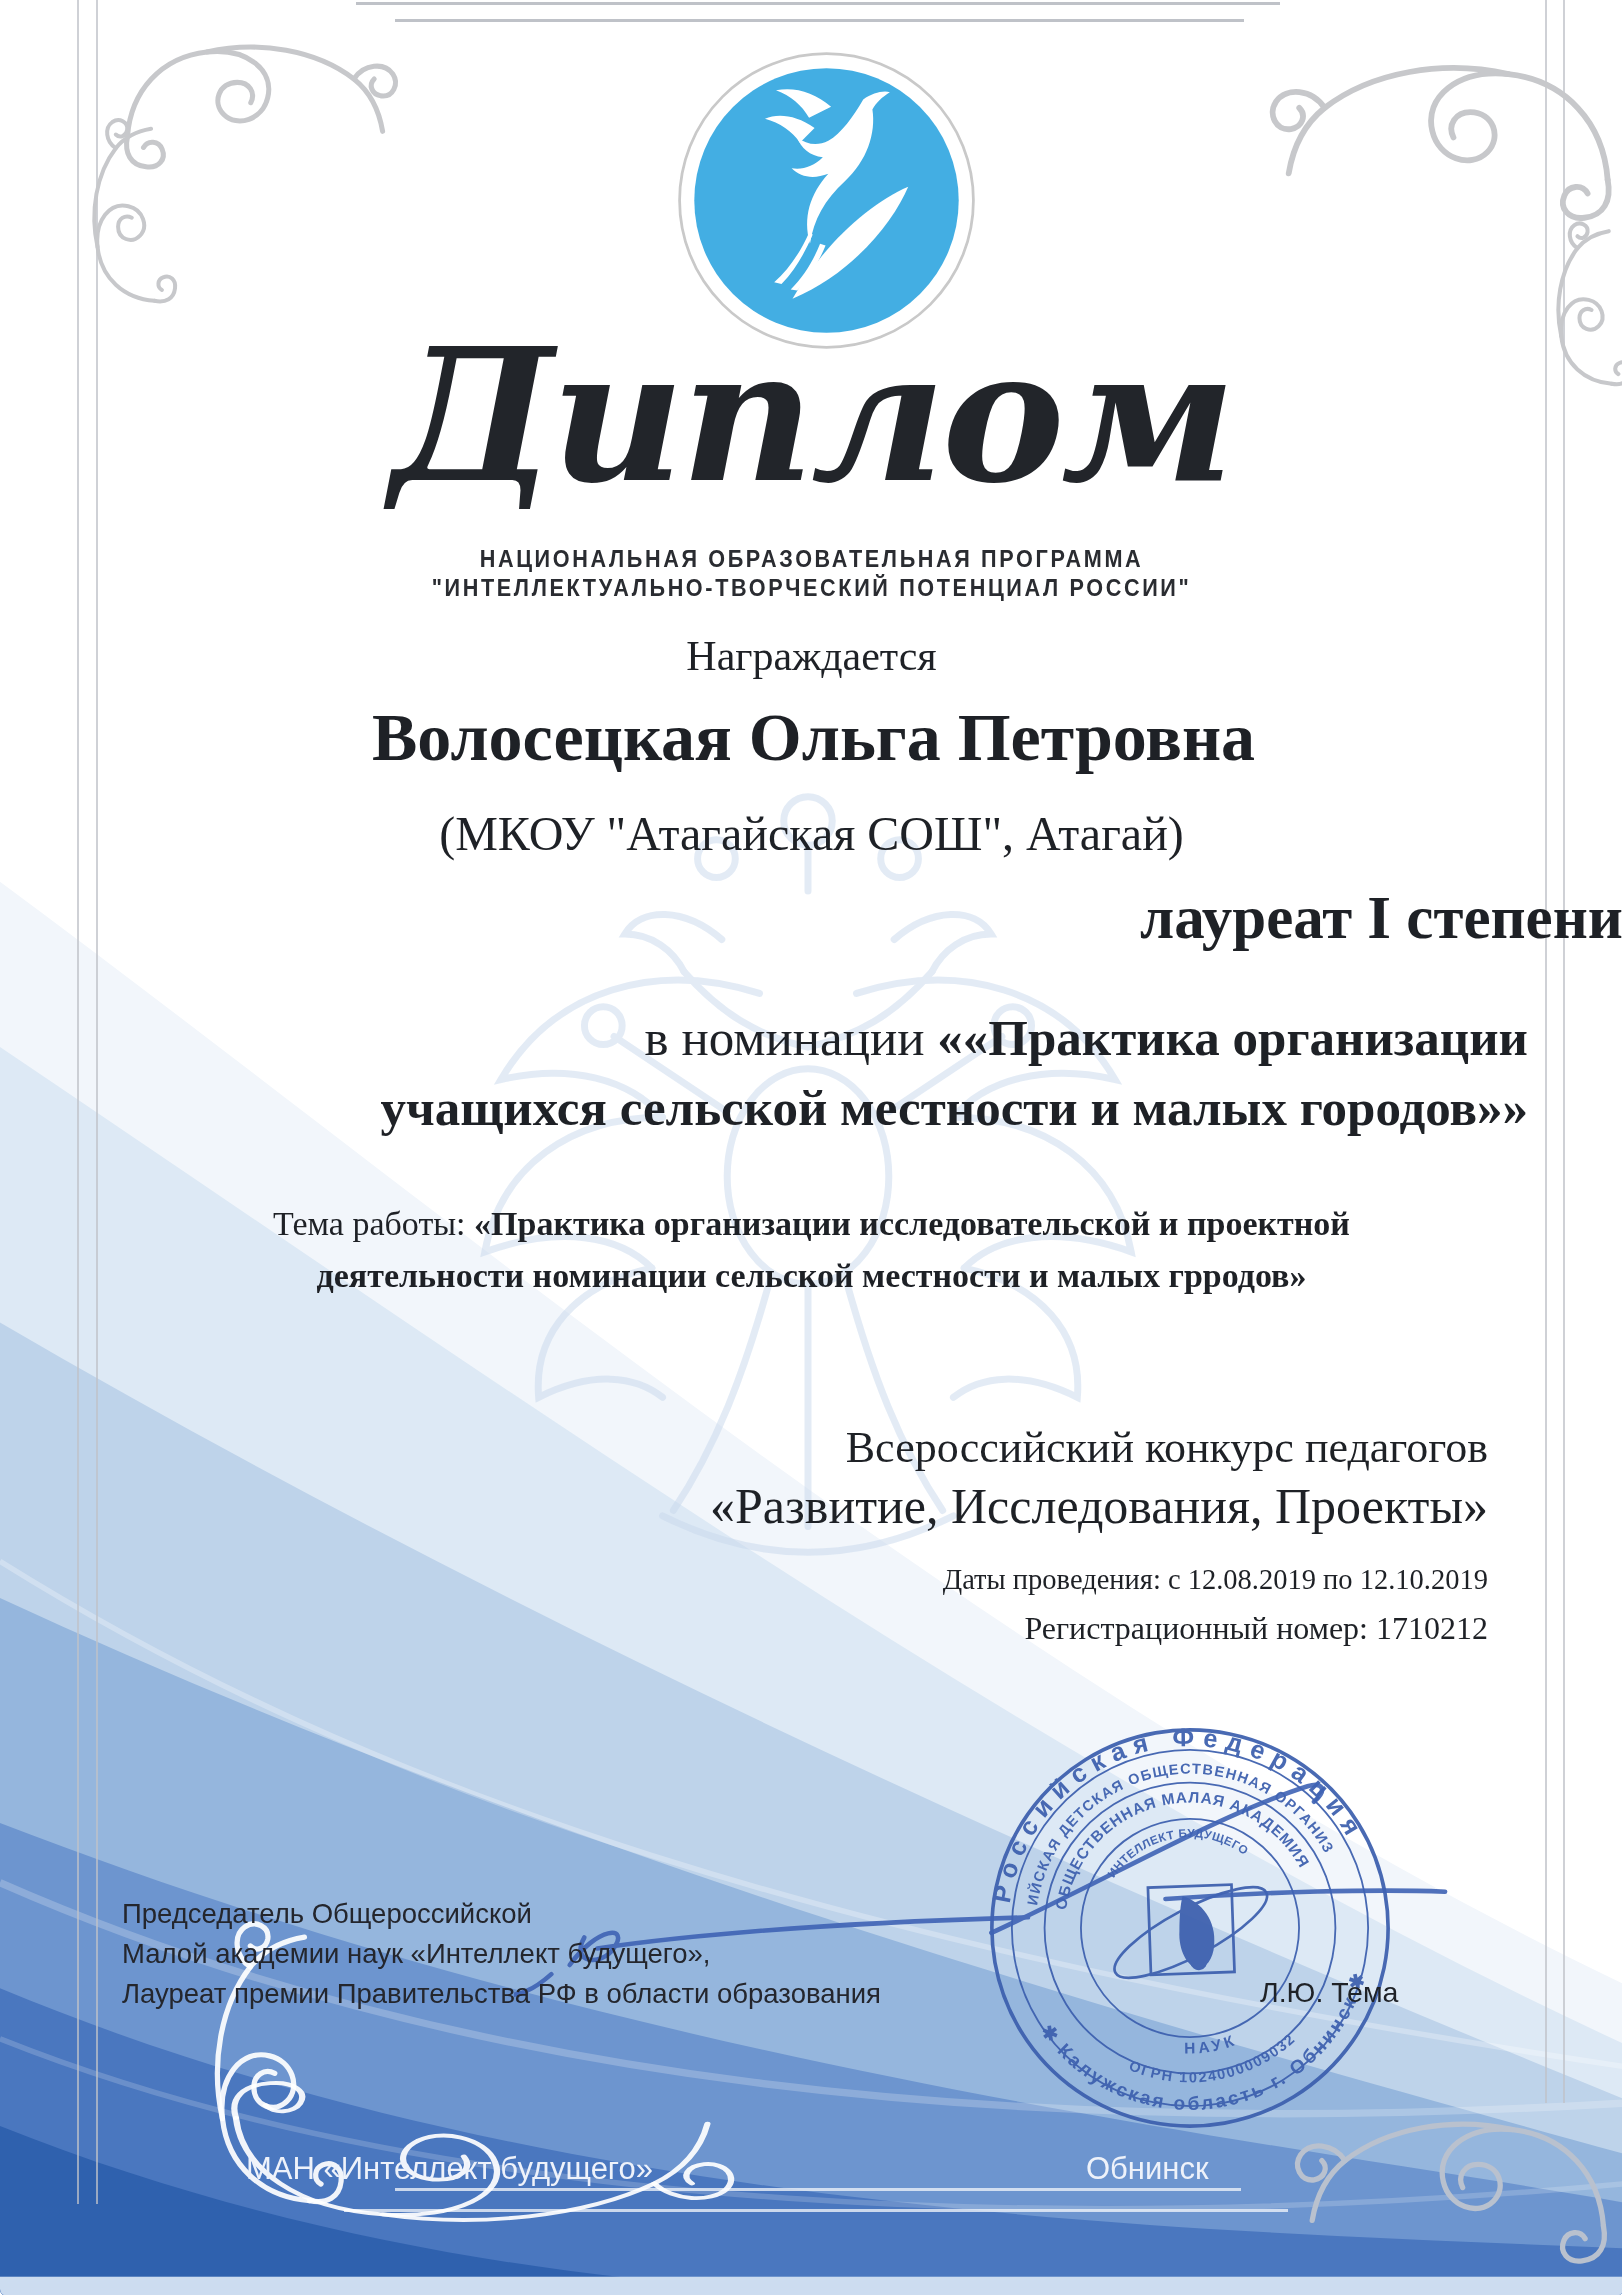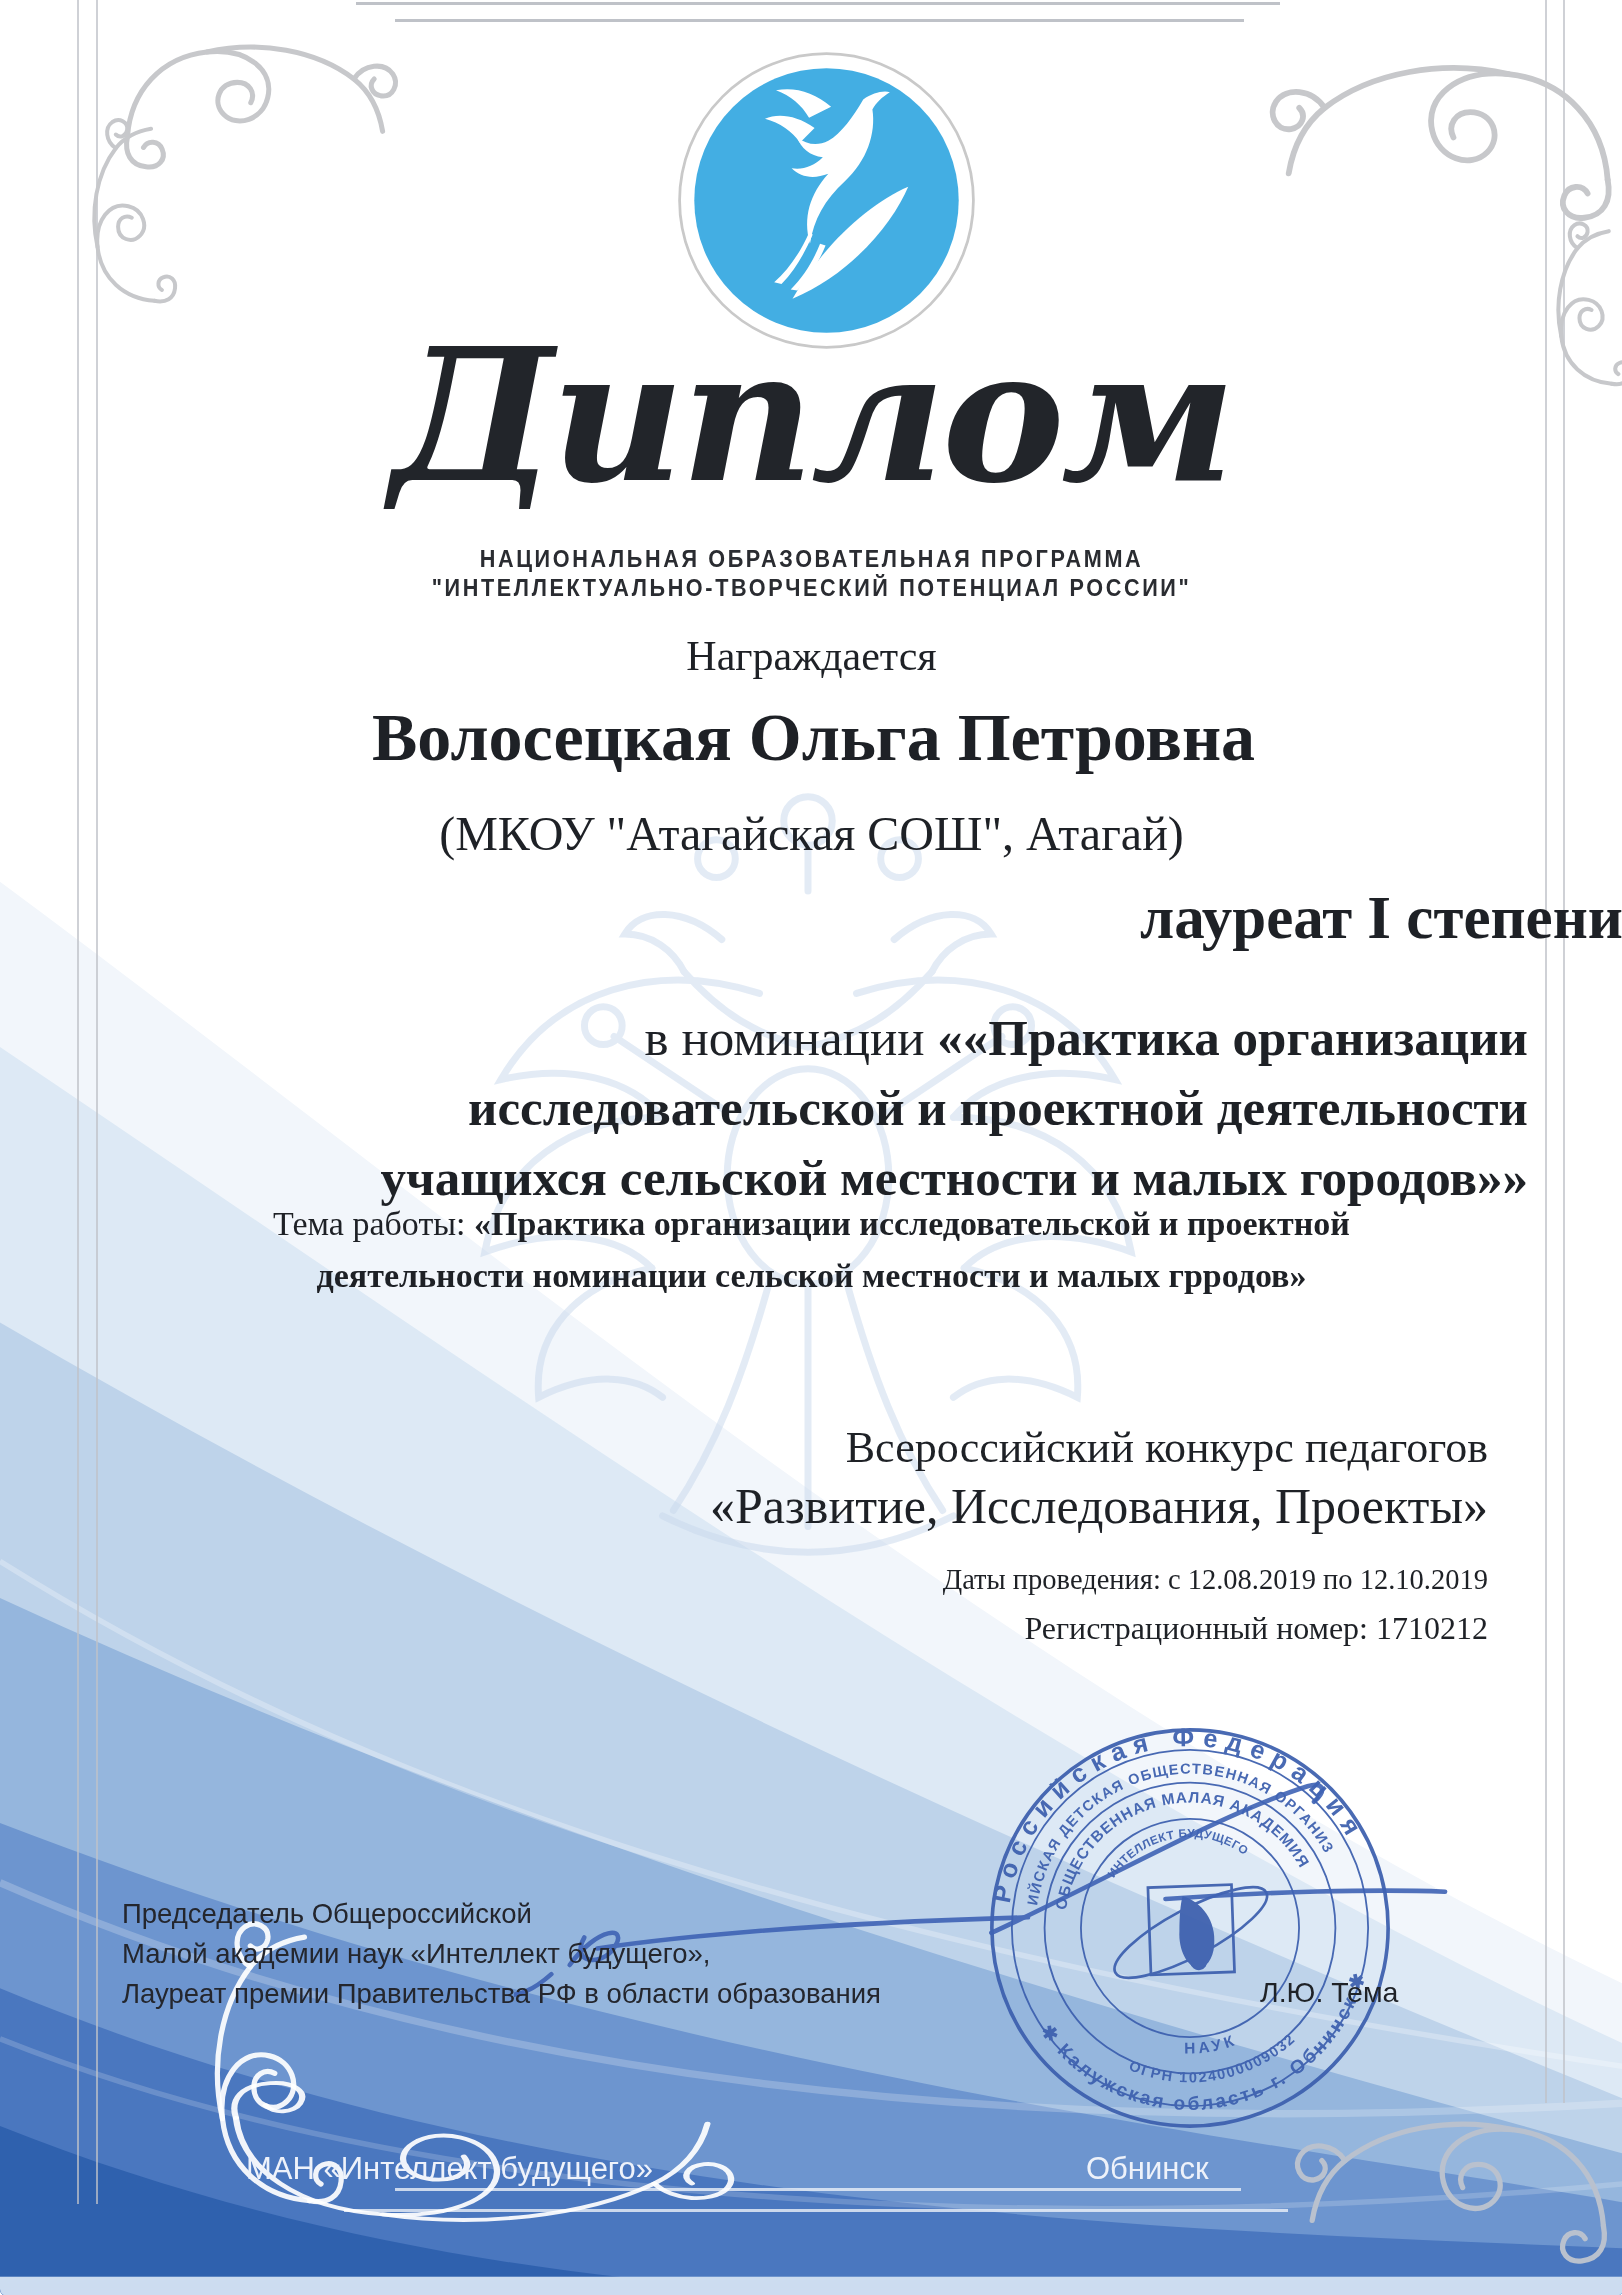--- a/index.html
+++ b/index.html
@@ -160,21 +160,20 @@
 
   <div class="abs awarded-label">Награждается</div>
   <div class="abs recipient">Волосецкая Ольга Петровна</div>
   <div class="abs organization">(МКОУ "Атагайская СОШ", Атагай)</div>
   <div class="abs degree">лауреат I степени</div>
 
   <div class="abs nomination">
     <div>
       <span class="prefix">в номинации </span><span>««Практика организации</span>
     </div>
-    <div>исследовательской и проектной деятельности</div>
     <div>учащихся сельской местности и малых городов»»</div>
   </div>
 
   <div class="abs work-theme">
     <div>
       <span class="prefix">Тема работы: </span><span>«Практика организации исследовательской и проектной</span>
     </div>
     <div>деятельности номинации сельской местности и малых грродов»</div>
   </div>
 

